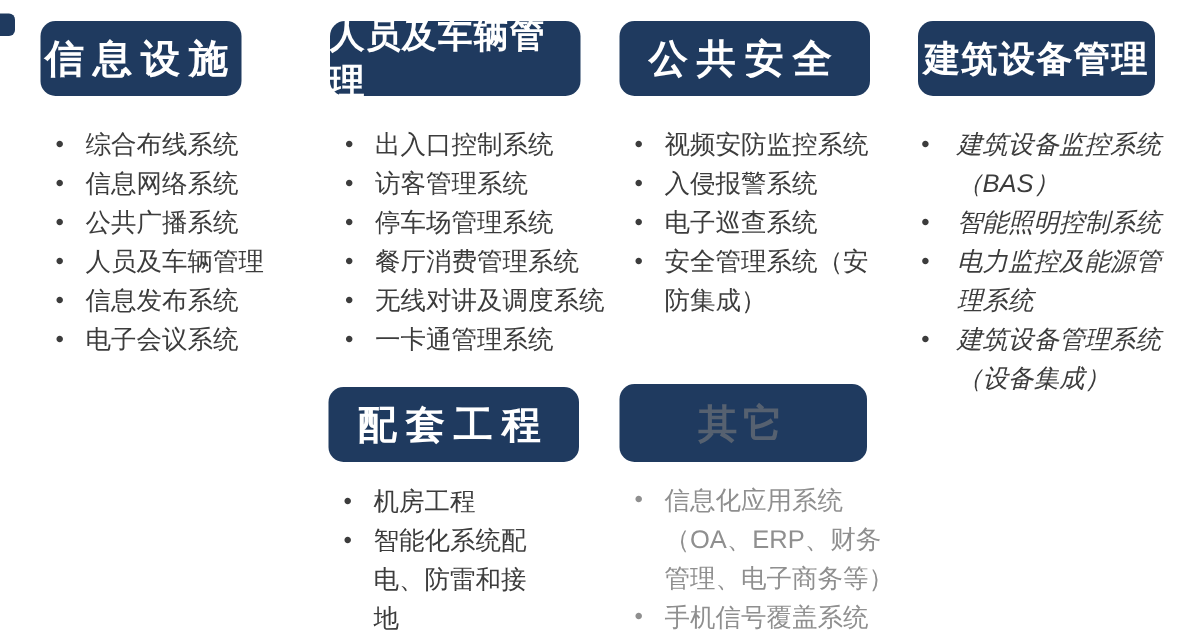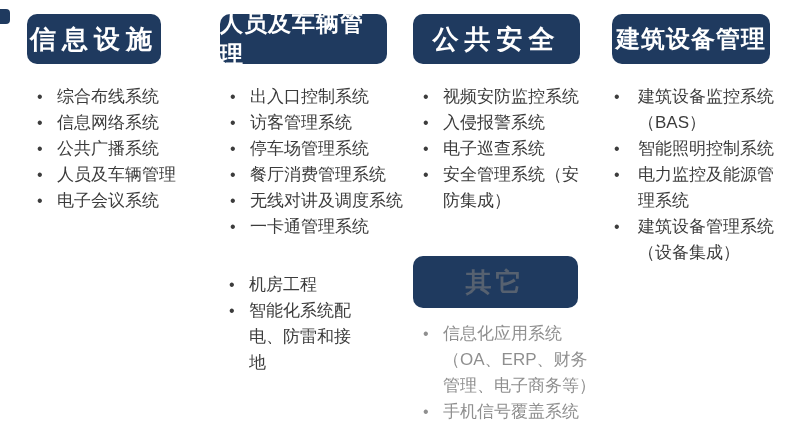--- a/index.html
+++ b/index.html
@@ -52,21 +52,21 @@
 
   
   .g1 { left: 27px;  top: 14px;  width: 175px; }
   .g1 .header { width: 134px; font-size: 26px; letter-spacing: 6px; }
   .g2 { left: 203px; top: 14px;  width: 190px; margin-left: 17px; }
   .g2 .header { width: 167px; font-size: 23px; letter-spacing: 1px; }
   .g3 { left: 413px; top: 14px;  width: 190px; }
   .g3 .header { width: 167px; font-size: 26px; letter-spacing: 6px; }
   .g4 { left: 612px; top: 14px;  width: 183px; }
   .g4 .header { width: 158px; font-size: 24px; letter-spacing: 1px; justify-content: center; }
-  .g4 .items li { padding-left: 26px; }
+  .g4 .items li { padding-left: 26px; font-style: italic; }
   .g4 .items li::before { left: 2px; }
   .g5 { left: 219px; top: 258px; width: 175px; }
   .g5 .header { width: 167px; font-size: 26px; letter-spacing: 6px; }
   .g5 .items { margin-top: 14px; }
   .g6 { left: 413px; top: 256px; width: 190px; }
   .g6 .header { width: 165px; height: 52px; font-size: 26px; letter-spacing: 4px; }
   .g6 .items { margin-top: 13px; }
 
   
   .muted .header { color: var(--muted_header_text, #566170); text-align: right; }
@@ -81,20 +81,21 @@
 
   <div class="group g1">
     <div class="header">
       <span>信息设施</span>
     </div>
     <ul class="items">
       <li>综合布线系统</li>
       <li>信息网络系统</li>
       <li>公共广播系统</li>
       <li>人员及车辆管理</li>
+      <li>信息发布系统</li>
       <li>电子会议系统</li>
     </ul>
   </div>
 
   <div class="group g2">
     <div class="header">
       <span>人员及车辆管理</span>
     </div>
     <ul class="items">
       <li>出入口控制系统</li>
@@ -128,20 +129,23 @@
 （BAS）</li>
       <li>智能照明控制系统</li>
       <li>电力监控及能源管
 理系统</li>
       <li>建筑设备管理系统
 （设备集成）</li>
     </ul>
   </div>
 
   <div class="group g5">
+    <div class="header">
+      <span>配套工程</span>
+    </div>
     <ul class="items">
       <li>机房工程</li>
       <li>智能化系统配
 电、防雷和接
 地</li>
     </ul>
   </div>
 
   <div class="group g6 muted">
     <div class="header">

